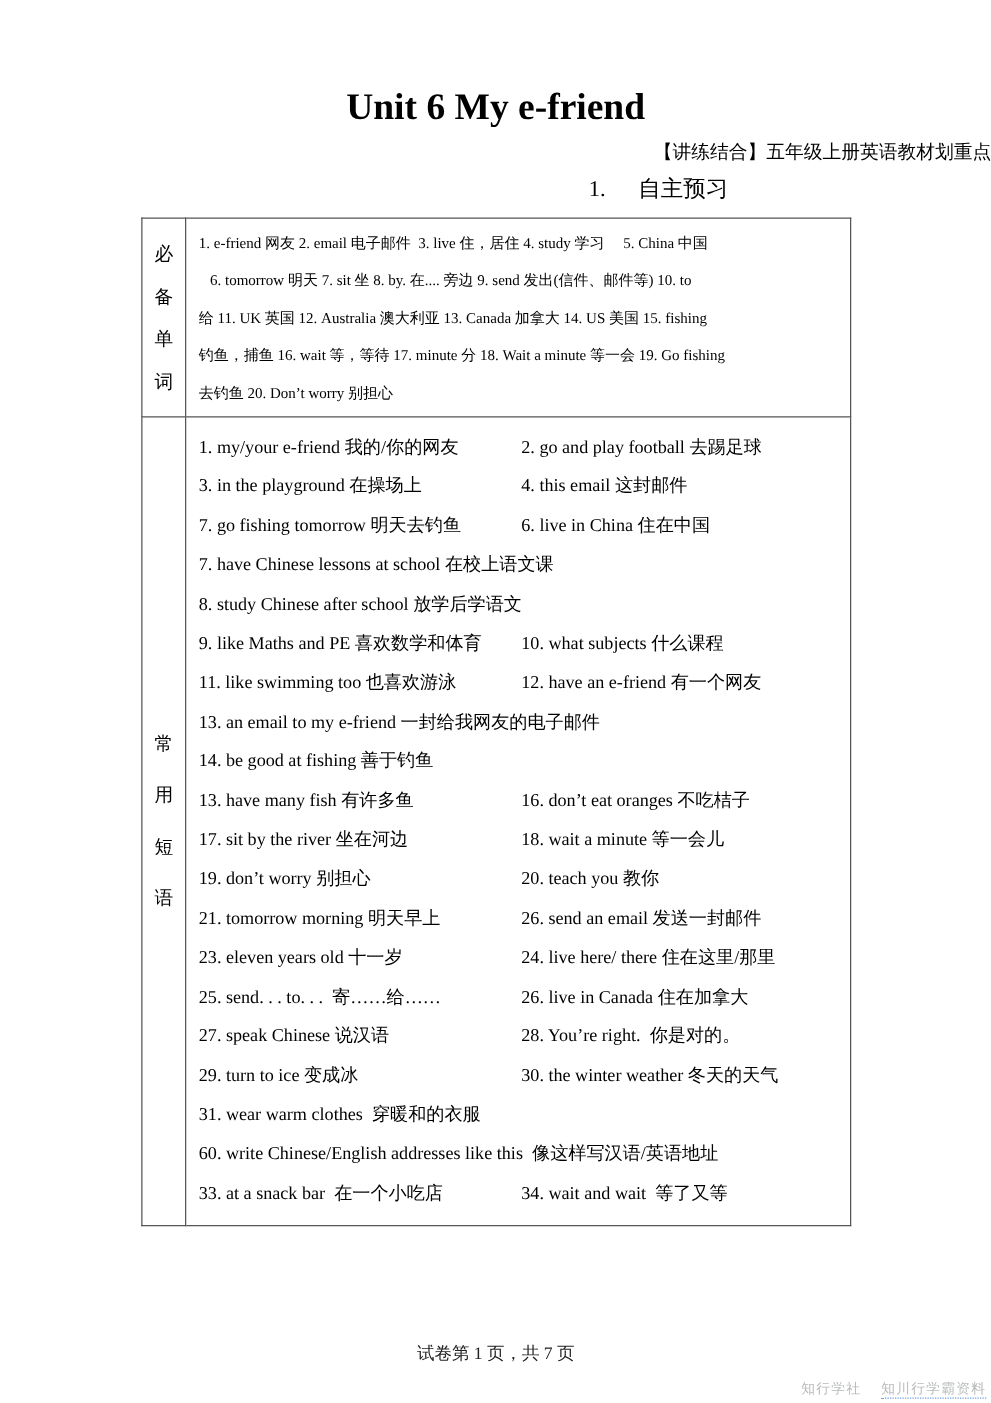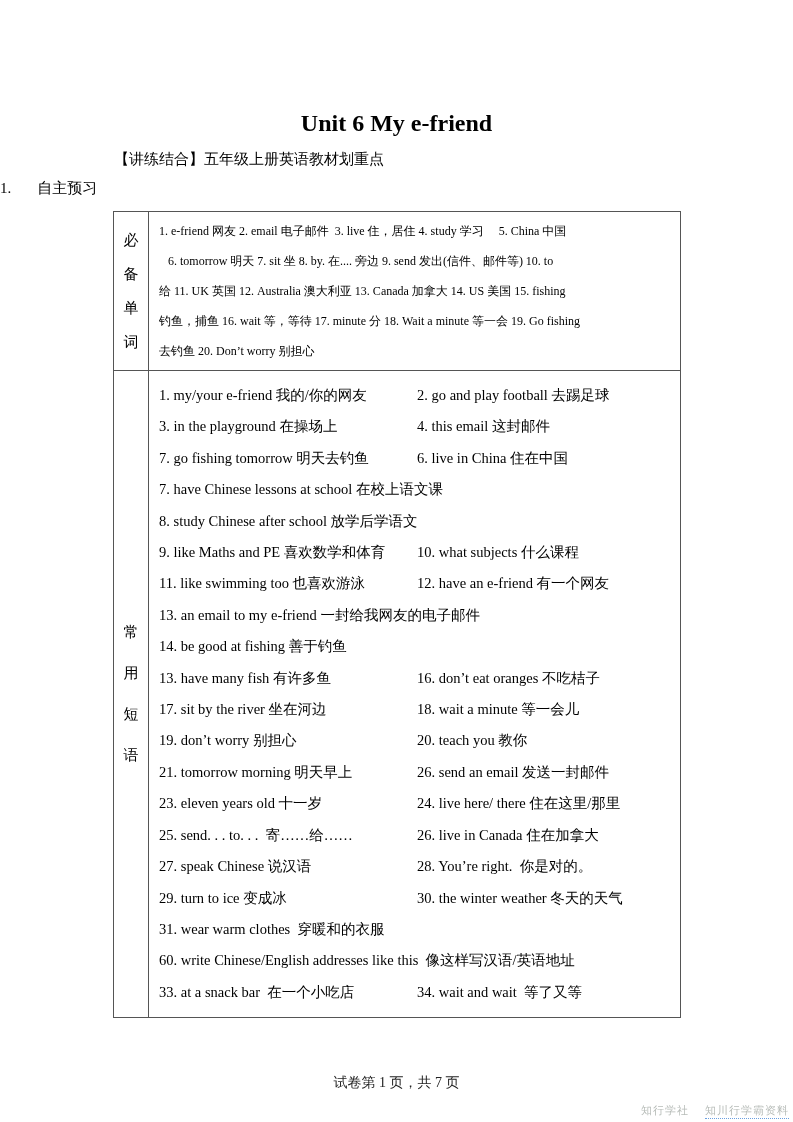--- a/index.html
+++ b/index.html
@@ -2,28 +2,28 @@
 <html><head>
 <meta charset="utf-8">
 <style>
   html,body{margin:0;padding:0;}
   body{
     width:793px;height:1122px;background:#ffffff;position:relative;
     font-family:"Liberation Serif","DejaVu Serif",serif;color:#000;
     overflow:hidden;
   }
   .title{
-    padding-top:109px;text-align:center;font-weight:bold;
-    font-size:24px;line-height:28px;
+    padding-top:72px;text-align:center;font-weight:bold;
+    font-size:30px;line-height:28px;
   }
   .subtitle{
-    margin-top:12px;margin-left:114px;font-size:15px;line-height:20px;
+    margin-top:12px;margin-left:114px;font-size:15px;line-height:20px;text-align:right;
   }
   .section-line{
-    margin-top:9px;font-size:15px;line-height:20px;
+    margin-top:9px;padding-left:431px;font-size:18px;line-height:20px;margin-left:40px;
   }
   .section-line .num{display:inline-block;margin-right:26px;}
   table.sheet{
     margin:13px 0 0 113px;border-collapse:collapse;table-layout:fixed;
     width:567px;
   }
   table.sheet td{border:1px solid #555;vertical-align:middle;padding:0;}
   td.hdr{width:34px;}
   .hdr-inner{
     display:flex;flex-direction:column;align-items:center;justify-content:center;

